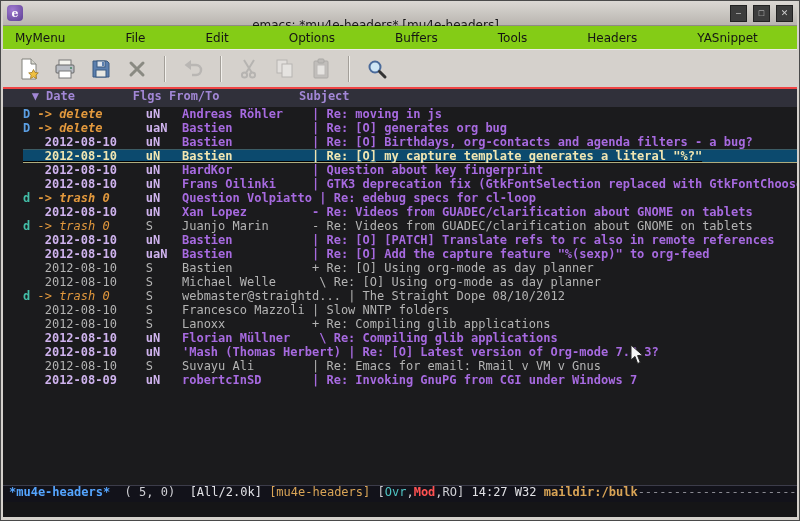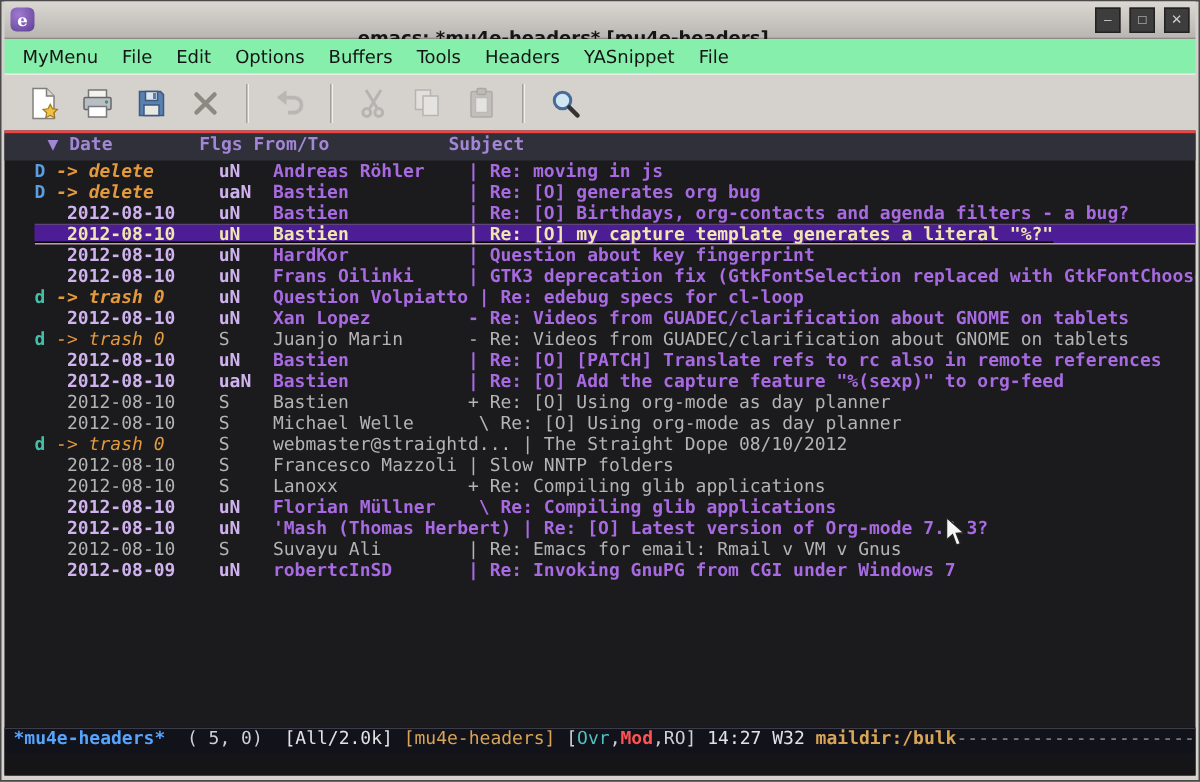--- a/index.html
+++ b/index.html
@@ -6,26 +6,26 @@
     font-family:"DejaVu Sans", sans-serif;background:#555;}
   .frame{position:absolute;inset:0;display:flex;flex-direction:column;
     background:#d5d1cc;border:1px solid #4a4a4a;box-sizing:border-box;
     padding:0 2px 3px 2px;}
   
   .titlebar{height:24px;display:flex;align-items:center;gap:4px;padding:0 4px;
     background:linear-gradient(#dbd8d4,#b9b5b0);border-bottom:1px solid #8f8b86;}
   .app-icon{width:16px;height:16px;border-radius:4px;flex:0 0 16px;
     background:radial-gradient(circle at 35% 30%,#a07ad0,#5d3f94);
     color:#fff;font:bold 11px "DejaVu Serif",serif;display:flex;align-items:center;justify-content:center;}
-  .title-text{flex:1;text-align:center;font-size:12px;font-weight:bold;color:#151515;
+  .title-text{flex:1;text-align:center;font-size:12px;font-weight:normal;color:#151515;
     white-space:nowrap;overflow:hidden;margin-top:24px;}
   .win-btn{width:17px;height:17px;background:#3d3d3d;border:1px solid #222;color:#cfcfcf;
     font-size:9px;line-height:15px;text-align:center;padding:0;margin-left:2px;}
   
-  .menubar{height:23px;display:flex;align-items:center;background:#86efac;padding-left:4px;}
+  .menubar{height:23px;display:flex;align-items:center;background:#84cc16;padding-left:4px;gap:44px;}
   .menu-item{font-size:12px;color:#141414;padding:3px 8px;cursor:default;}
   
   .toolbar{height:37px;display:flex;align-items:center;background:#d5d1cc;padding-left:8px;
     border-top:1px solid #eceae6;}
   .tb-btn{width:36px;height:32px;background:transparent;border:none;display:flex;
     align-items:center;justify-content:center;padding:0;}
   .tb-btn.disabled{opacity:.4;filter:grayscale(1);}
   .tb-ico svg{width:24px;height:24px;display:block;}
   .tb-sep{width:0;height:26px;border-left:1px solid #a39f99;border-right:1px solid #f2f0ec;margin:0 9px;}
   
@@ -33,21 +33,21 @@
     border-top:2px solid #ef4444;background:var(--buffer-bg,#1b1b1d);}
   .header-line{height:18px;line-height:18px;white-space:pre;overflow:hidden;
     background:var(--header-bg,#30303a);color:var(--header-fg,#a287d6);
     font:bold 12px "DejaVu Sans Mono",monospace;padding-left:7px;}
   .buffer{flex:1;overflow:hidden;padding-left:20px;position:relative;
     font:12px "DejaVu Sans Mono",monospace;}
   .row{white-space:pre;height:14px;line-height:14px;}
   .r-unread span{font-weight:bold;color:var(--unread,#a76ae0);}
   .r-unread .f-date,.r-unread .f-flags{color:var(--unread-dim,#cfb3ee);}
   .r-read span{color:var(--read,#b4b4b4);}
-  .r-current{background:#4c1d95;text-decoration:underline;
+  .r-current{background:#0c4a6e;text-decoration:underline;
     box-shadow:inset 0 -1px 0 rgba(205,190,130,.85), inset 0 1px 0 rgba(120,115,90,.45);}
   .r-current span{color:var(--current,#f1e6b2);font-weight:bold;}
   .row .f-target{color:var(--mark-target,#e3993d);font-style:italic;}
   .row .m-D{color:var(--mark-delete,#5b9fe3);font-weight:bold;}
   .row .m-d{color:var(--mark-trash,#43bfa8);font-weight:bold;}
   .end-line{white-space:pre;height:14px;line-height:14px;
     color:var(--mark-target,#e3993d);font-style:italic;font-weight:bold;}
   
   .modeline{height:17px;line-height:17px;white-space:pre;overflow:hidden;
     background:#12121a;box-shadow:inset 0 1px 0 #3c3c4a;

